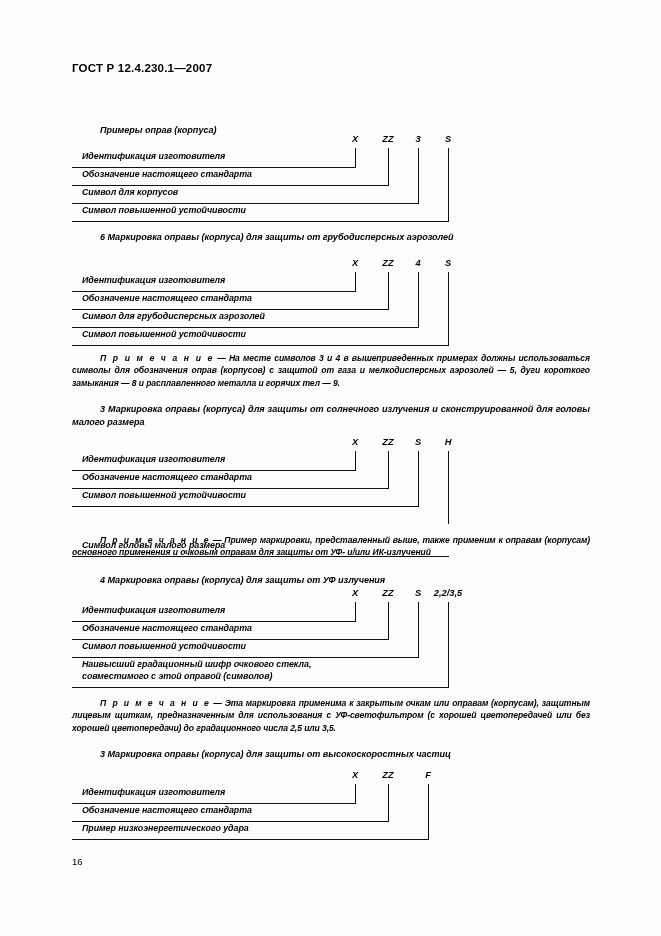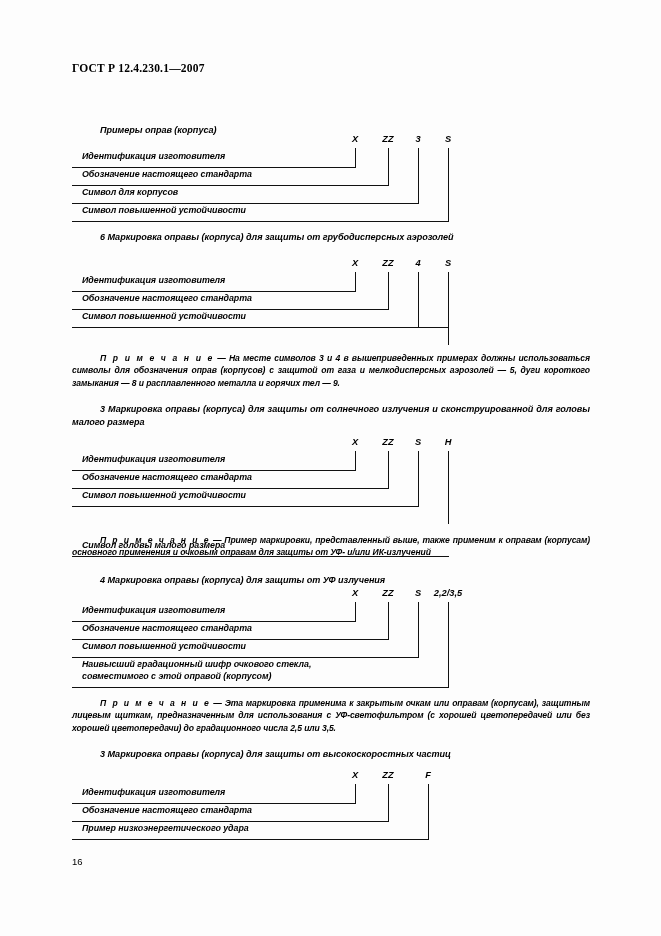--- a/index.html
+++ b/index.html
@@ -26,21 +26,20 @@
 
   
   .doc-header {
     position: absolute;
     left: 72px;
     top: 62px;
     font-size: 11.5px;
     font-weight: bold;
     letter-spacing: 0.2px;
     white-space: nowrap;
-    font-family: Liberation Serif, serif;
   }
 
   
   .block {
     position: absolute;
     font-style: italic;
     font-weight: bold;
     font-size: 9.1px;
     line-height: 12.6px;
     letter-spacing: -0.05px;
@@ -192,20 +191,24 @@
       <div class="rows">
         <div class="drow" style="height: 18px;">
           <div class="rtext">Идентификация изготовителя</div>
           <div class="hline" style="left: 0px; top: 17px; width: 283.5px;"></div>
         </div>
         <div class="drow" style="height: 18px;">
           <div class="rtext">Обозначение настоящего стандарта</div>
           <div class="hline" style="left: 0px; top: 17px; width: 316.5px;"></div>
         </div>
         <div class="drow" style="height: 18px;">
+          <div class="rtext">Символ для грубодисперсных аэрозолей</div>
+          <div class="hline" style="left: 0px; top: 17px; width: 346.5px;"></div>
+        </div>
+        <div class="drow" style="height: 18px;">
           <div class="rtext">Символ повышенной устойчивости</div>
           <div class="hline" style="left: 0px; top: 17px; width: 376.5px;"></div>
         </div>
       </div>
     </div>
 
   <div class="note" style="left:72px; top:352px; width:518px;">
     <span class="indent"></span><span class="spaced">П р и м е ч а н и е</span><span> — </span><span>На месте символов 3 и 4 в вышеприведенных примерах должны использоваться символы для обозначения оправ (корпусов) с защитой от газа и мелкодисперсных аэрозолей — 5, дуги короткого замыкания — 8 и расплавленного металла  и горячих тел — 9.</span>
   </div>
 
@@ -271,21 +274,21 @@
         <div class="drow" style="height: 18px;">
           <div class="rtext">Обозначение настоящего стандарта</div>
           <div class="hline" style="left: 0px; top: 17px; width: 316.5px;"></div>
         </div>
         <div class="drow" style="height: 18px;">
           <div class="rtext">Символ повышенной устойчивости</div>
           <div class="hline" style="left: 0px; top: 17px; width: 346.5px;"></div>
         </div>
         <div class="drow" style="height: 30px;">
           <div class="rtext">Наивысший градационный шифр очкового стекла,
-совместимого с этой оправой (корпусом)</div>
+совместимого с этой оправой (символов)</div>
           <div class="hline" style="left: 0px; top: 29px; width: 376.5px;"></div>
         </div>
       </div>
     </div>
 
   <div class="note" style="left:72px; top:697px; width:518px;">
     <span class="indent"></span><span class="spaced">П р и м е ч а н и е</span><span> — </span><span>Эта маркировка применима к закрытым очкам или оправам (корпусам), защитным лицевым щиткам, предназначенным для использования с УФ-светофильтром (с хорошей цветопередачей или без хорошей цветопередачи) до градационного числа 2,5 или 3,5.</span>
   </div>
 
   <div class="block lead" style="left:72px; top:748px;">

